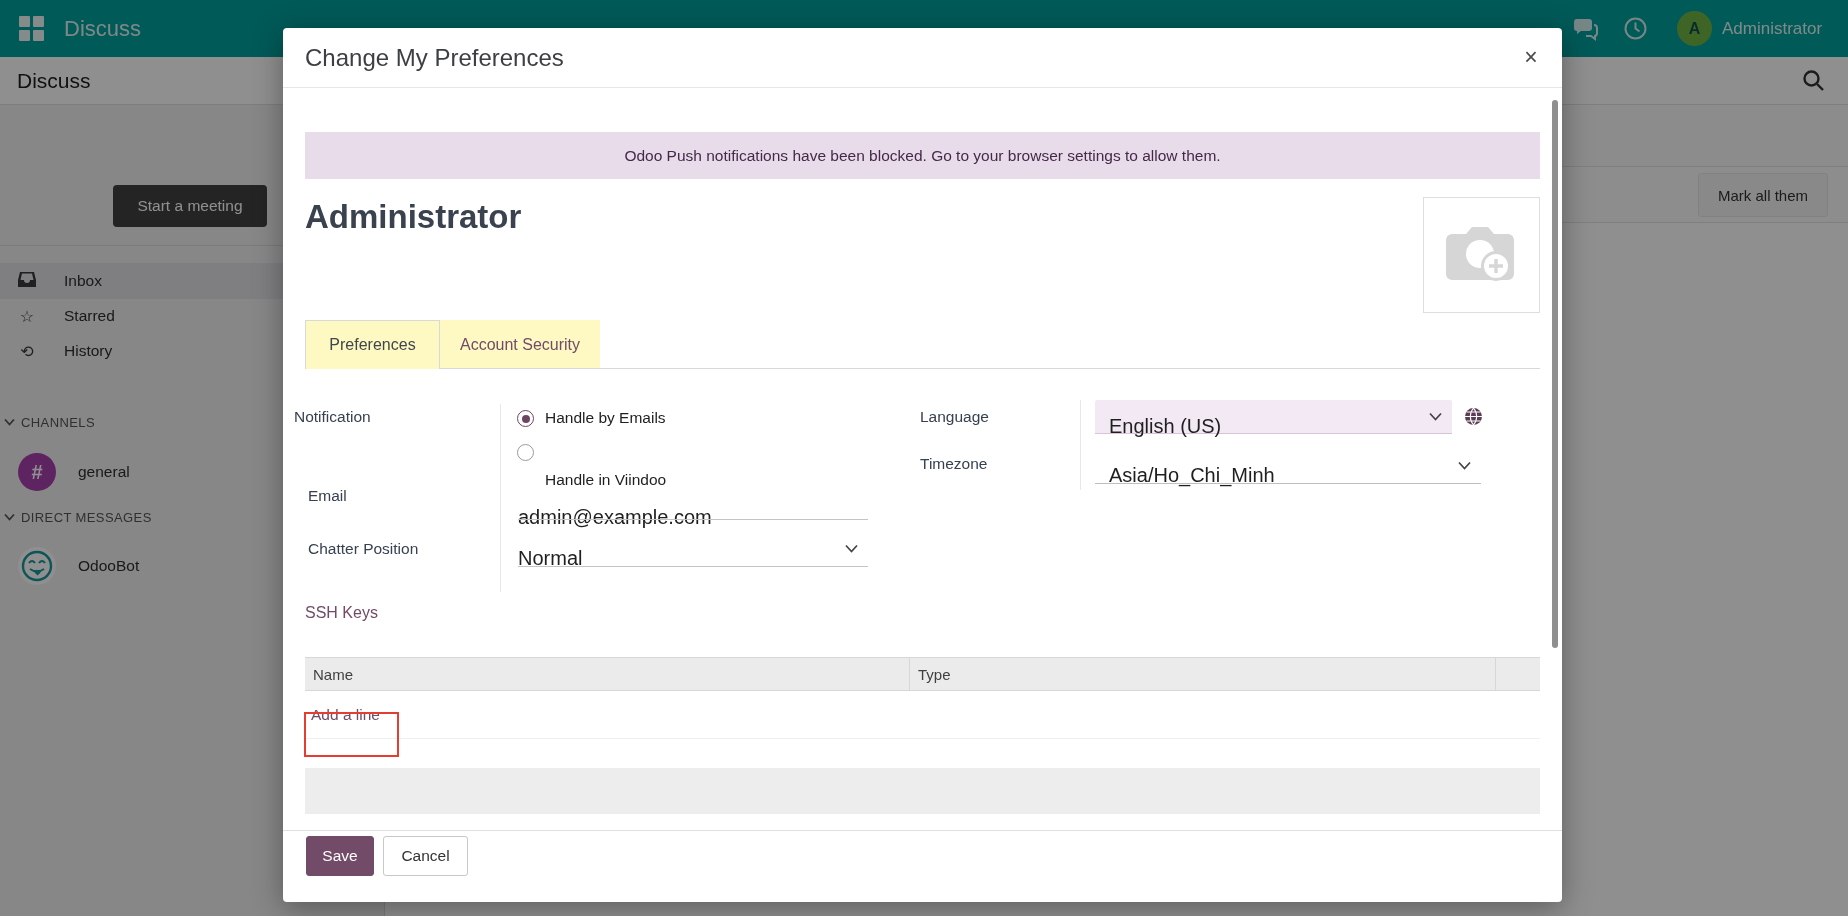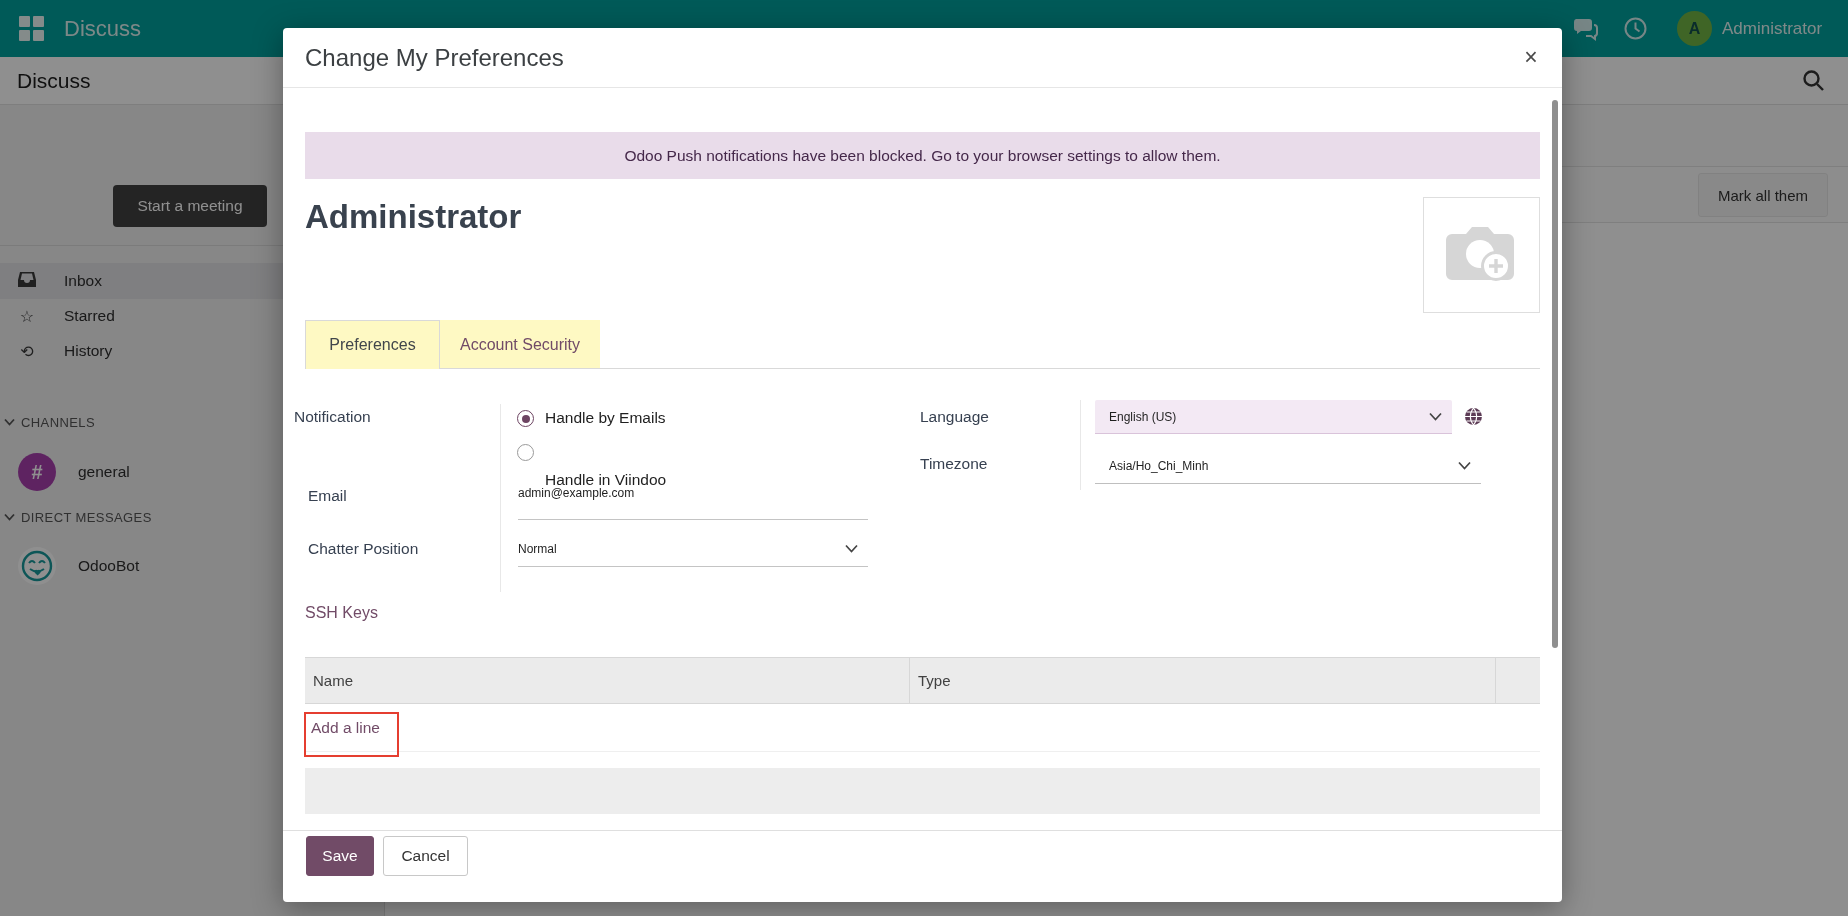--- a/index.html
+++ b/index.html
@@ -76,39 +76,39 @@
     border:1px solid #dedede; display:flex; align-items:center; justify-content:center; cursor:pointer; }
 
   .tab { position:absolute; top:292px; height:49px; display:flex; align-items:center;
     justify-content:center; font-size:16px; cursor:pointer; background:#fef9c3; }
   .tab.active { left:22px; width:135px; border:1px solid #d9d9d9; border-bottom:none;
     color:#41464b; z-index:2; }
   .tab.idle { left:157px; width:160px; color:#714b67; }
   .tab-line { position:absolute; left:22px; top:340px; width:1235px; height:1px; background:#d9d9d9; }
 
   .flabel { position:absolute; font-size:15.5px; color:#374151; }
-  .fvalue { font-size:12px; color:#1f1f1f; }
+  .fvalue { font-size:20px; color:#1f1f1f;margin-top:20px; }
   .vline { position:absolute; width:1px; background:#e8e8e8; }
   .radio { position:absolute; width:17px; height:17px; border-radius:50%; cursor:pointer; }
   .radio.on  { border:1.5px solid #6d4462; }
   .radio.on::after { content:""; position:absolute; left:3.5px; top:3.5px; width:8px; height:8px;
     border-radius:50%; background:#6d4462; }
   .radio.off { border:1.5px solid #9a9a9a; background:#fff; }
   .rlabel { position:absolute; font-size:15.5px; color:#1f1f1f; cursor:pointer; }
   .underline { position:absolute; height:1px; background:#c4c4c4; }
   .sel-box { position:absolute; display:flex; align-items:center; cursor:pointer; }
   .lang-sel { left:812px; top:372px; width:357px; height:34px; background:#f3e9f4;
     border-bottom:1px solid #d9c3da; border-radius:2px 2px 0 0; padding-left:14px; }
   .tz-sel { left:812px; top:420px; width:386px; height:36px; background:#fff;
     border-bottom:1px solid #bfbfbf; padding-left:14px; }
   .chev { margin-left:auto; margin-right:10px; }
 
   .ssh-title { position:absolute; left:22px; top:576px; font-size:16px; color:#714b67; }
   .ssh-table { position:absolute; left:22px; top:629px; width:1235px; }
-  .ssh-head { display:flex; height:47px; background:#ebebeb;
+  .ssh-head { display:flex; height:34px; background:#ebebeb;
     border-top:1px solid #d7d7d7; border-bottom:1px solid #d7d7d7; }
   .ssh-head .c { display:flex; align-items:center; padding-left:8px; font-size:15px; color:#414141; cursor:pointer; }
   .c1 { width:604px; } .c2 { width:586px; border-left:1px solid #d7d7d7; }
   .c3 { width:45px; border-left:1px solid #d7d7d7; }
   .ssh-row { height:48px; display:flex; align-items:center; border-bottom:1px solid #efefef; }
   .add-line { margin-left:6px; font-size:15.5px; color:#714b67; cursor:pointer; }
   .red-box { position:absolute; left:21px; top:684px; width:95px; height:45px;
     border:2px solid #e53e30; pointer-events:none; }
   .gray-band { position:absolute; left:22px; top:740px; width:1235px; height:46px; background:#ededed; }
 

